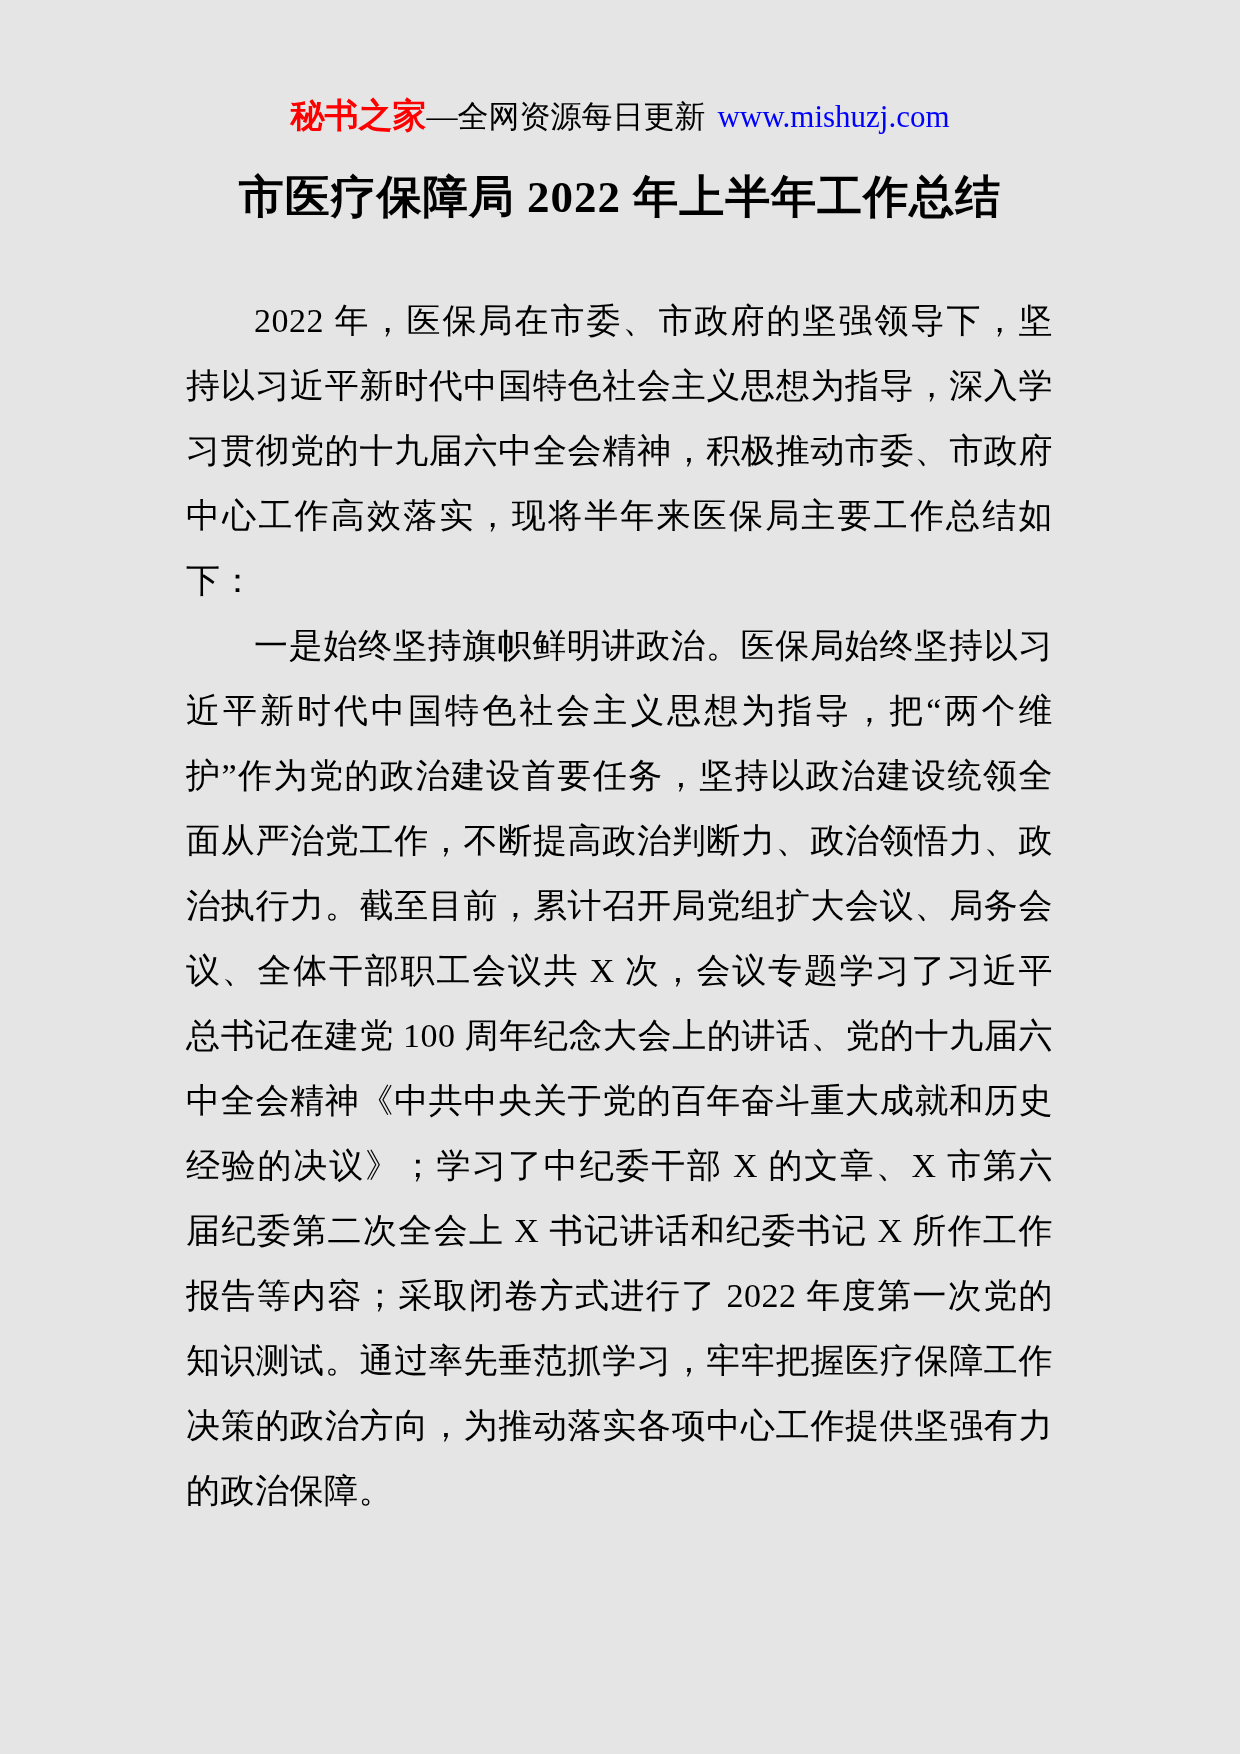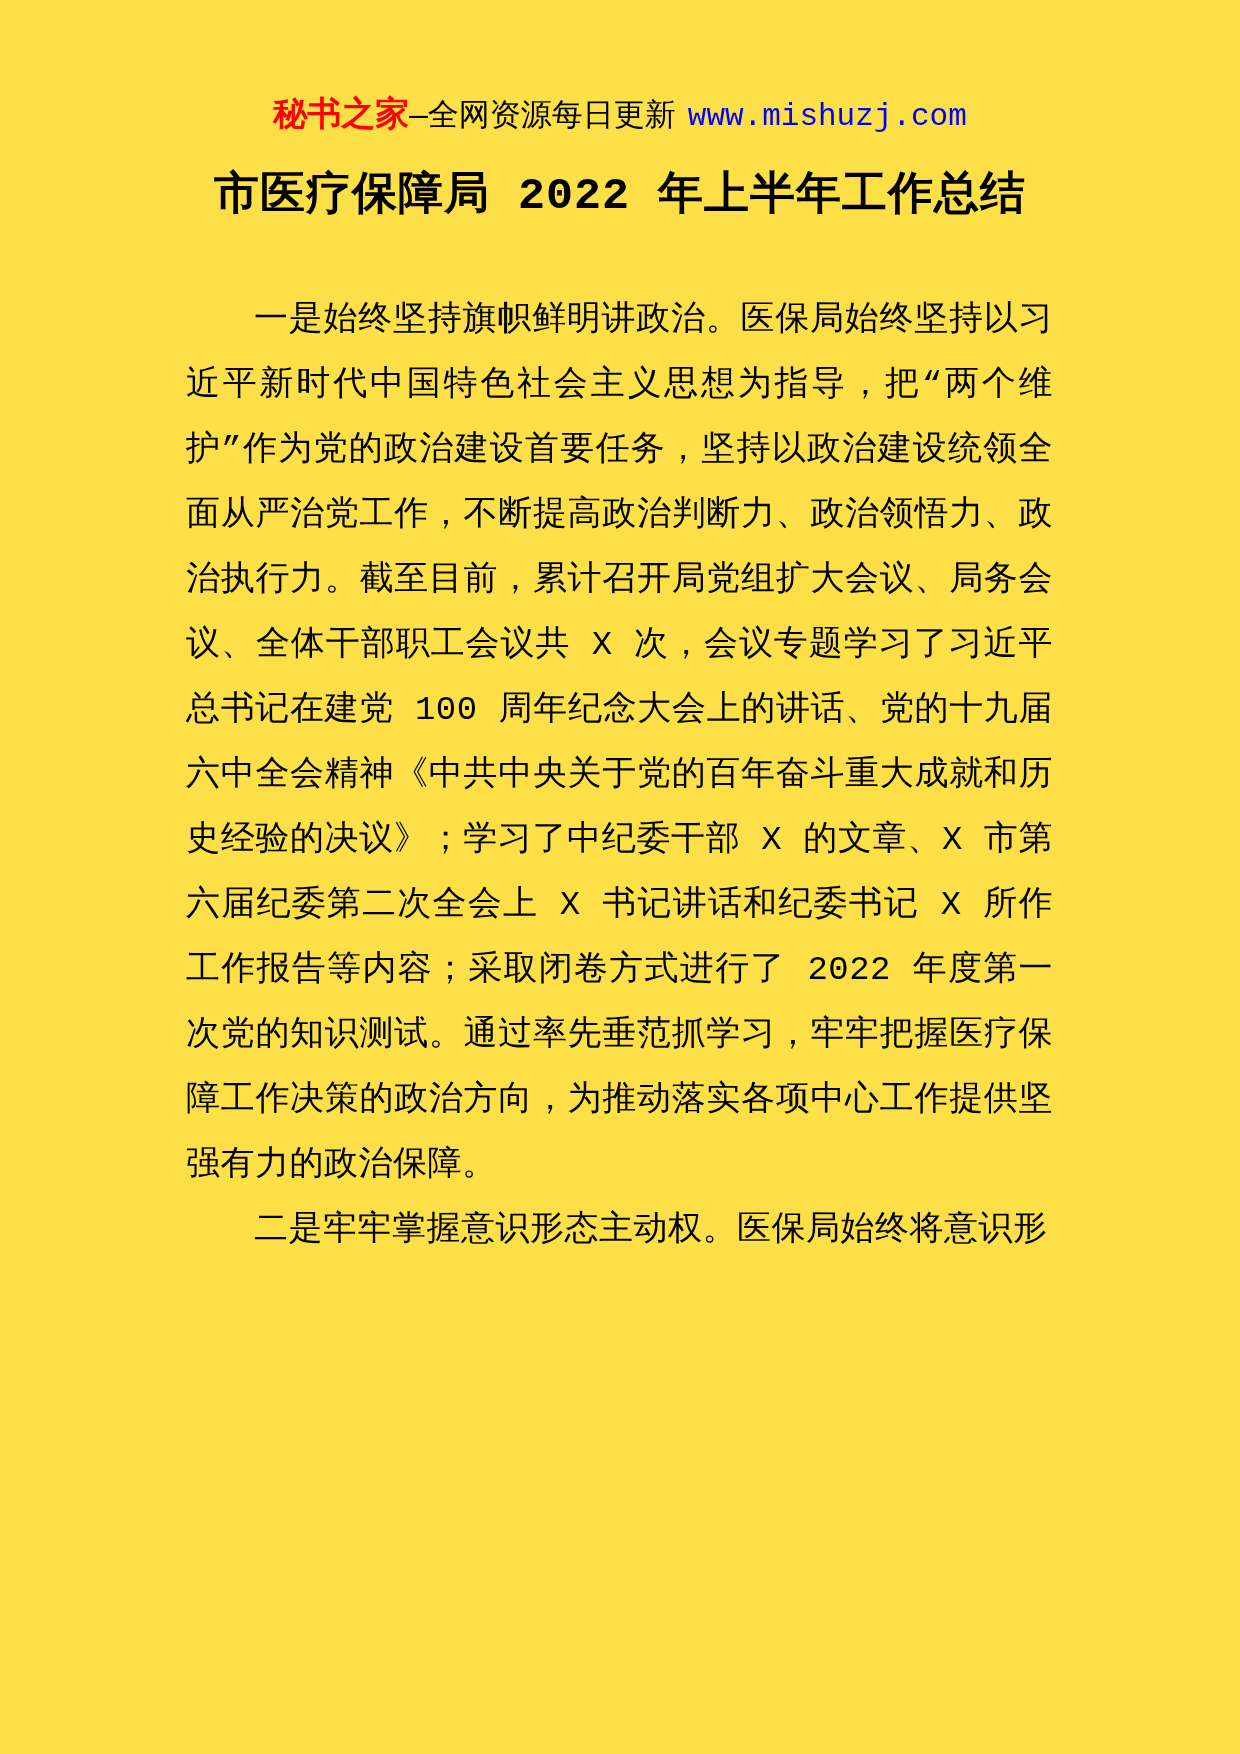--- a/index.html
+++ b/index.html
@@ -4,23 +4,23 @@
 <style>
   html, body {
     margin: 0;
     padding: 0;
     background: #ffffff;
   }
   .page {
     position: relative;
     width: 1240px;
     height: 1754px;
-    background: #fde047;
+    background: #e5e5e5;
     overflow: hidden;
-    font-family: Liberation Mono, monospace;
+    font-family: Liberation Serif, serif;
     color: #000000;
   }
   .doc-header {
     position: absolute;
     top: 94px;
     left: 0;
     width: 100%;
     text-align: center;
     font-size: 31px;
     line-height: 44px;
@@ -78,17 +78,17 @@
 
 <div class="page">
 
   <div class="doc-header">
     <span class="brand" style="color: rgb(255, 0, 0);">秘书之家</span><span class="dash">—</span><span class="tagline" style="color: rgb(0, 0, 0);">全网资源每日更新</span><span class="site-url" style="color: rgb(0, 0, 255);">www.mishuzj.com</span>
   </div>
 
   <div class="doc-title">市医疗保障局 2022 年上半年工作总结</div>
 
   <div class="doc-body">
+    <p>2022 年，医保局在市委、市政府的坚强领导下，坚持以习近平新时代中国特色社会主义思想为指导，深入学习贯彻党的十九届六中全会精神，积极推动市委、市政府中心工作高效落实，现将半年来医保局主要工作总结如下：</p>
     <p>一是始终坚持旗帜鲜明讲政治。医保局始终坚持以习近平新时代中国特色社会主义思想为指导，把“两个维护”作为党的政治建设首要任务，坚持以政治建设统领全面从严治党工作，不断提高政治判断力、政治领悟力、政治执行力。截至目前，累计召开局党组扩大会议、局务会议、全体干部职工会议共 X 次，会议专题学习了习近平总书记在建党 100 周年纪念大会上的讲话、党的十九届六中全会精神《中共中央关于党的百年奋斗重大成就和历史经验的决议》；学习了中纪委干部 X 的文章、X 市第六届纪委第二次全会上 X 书记讲话和纪委书记 X 所作工作报告等内容；采取闭卷方式进行了 2022 年度第一次党的知识测试。通过率先垂范抓学习，牢牢把握医疗保障工作决策的政治方向，为推动落实各项中心工作提供坚强有力的政治保障。</p>
-    <p>二是牢牢掌握意识形态主动权。医保局始终将意识形</p>
   </div>
 
 </div>
 
 </body></html>

